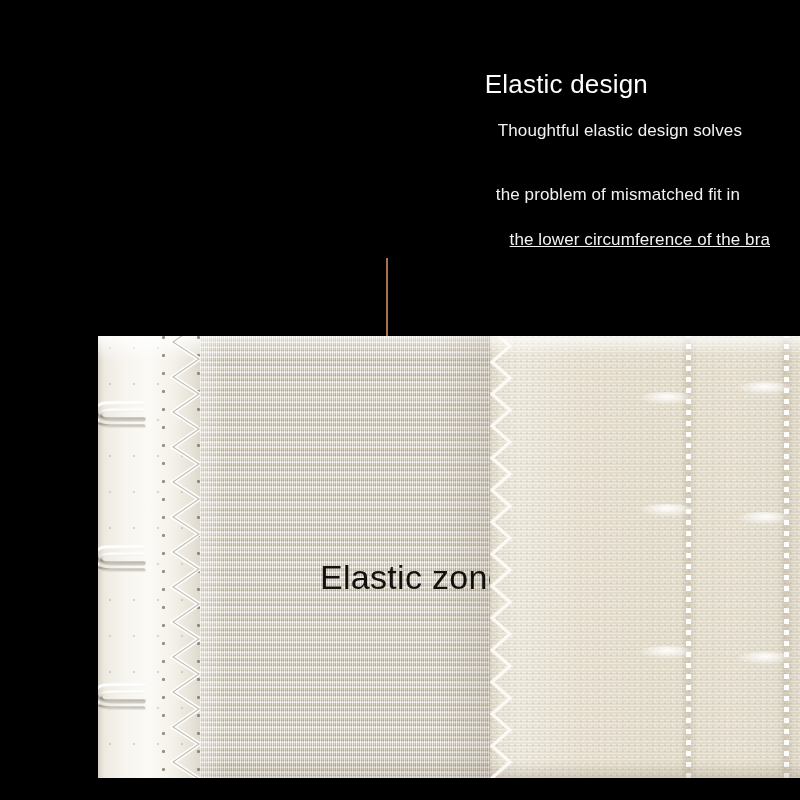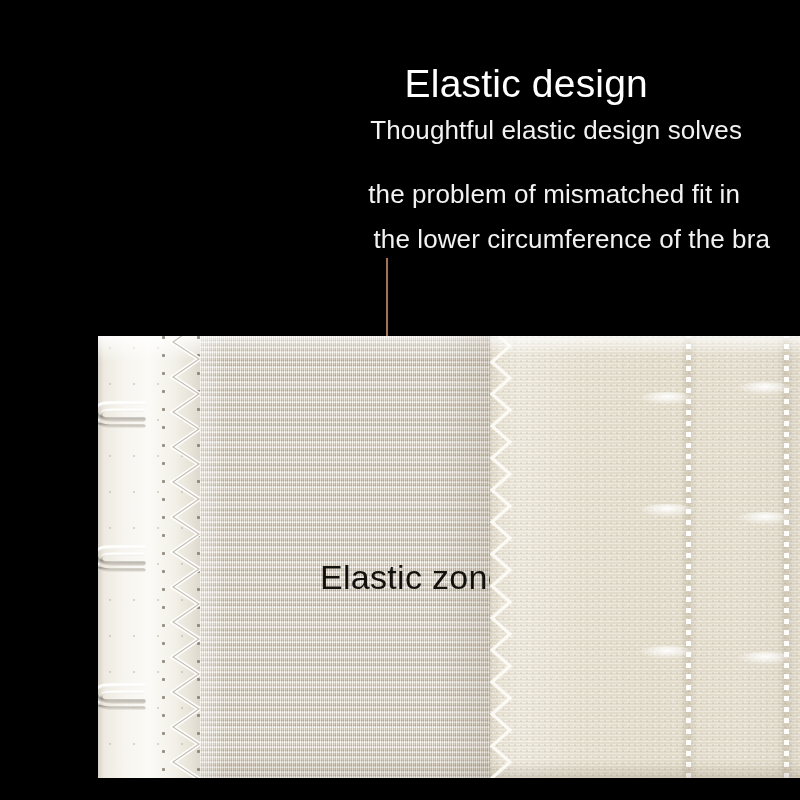--- a/index.html
+++ b/index.html
@@ -24,38 +24,38 @@
   
   .copy-block {
     position: absolute;
     left: 300px;
     top: 60px;
     width: 470px;
     text-align: right;
   }
   .headline {
     color: #ffffff;
-    font-size: 39px;
+    font-size: 26px;
     font-weight: 400;
     line-height: 48px;
     letter-spacing: 0.2px;
     padding-right: 122px;
     white-space: nowrap;
   }
   .subline {
     color: #f2f2f2;
-    font-size: 26px;
+    font-size: 17px;
     font-weight: 400;
     line-height: 45px;
     letter-spacing: 0.1px;
     white-space: nowrap;
   }
   .subline.l1 { padding-right: 28px; }
   .subline.l2 { padding-right: 30px; margin-top: 19px; }
-  .subline.l3 { padding-right: 0px; }
+  .subline.l3 { padding-right: 0px; text-decoration: underline; }
 
   
   .callout-line {
     position: absolute;
     left: 386px;
     top: 258px;
     width: 1.6px;
     height: 162px;
     background: #a5714e;
   }

